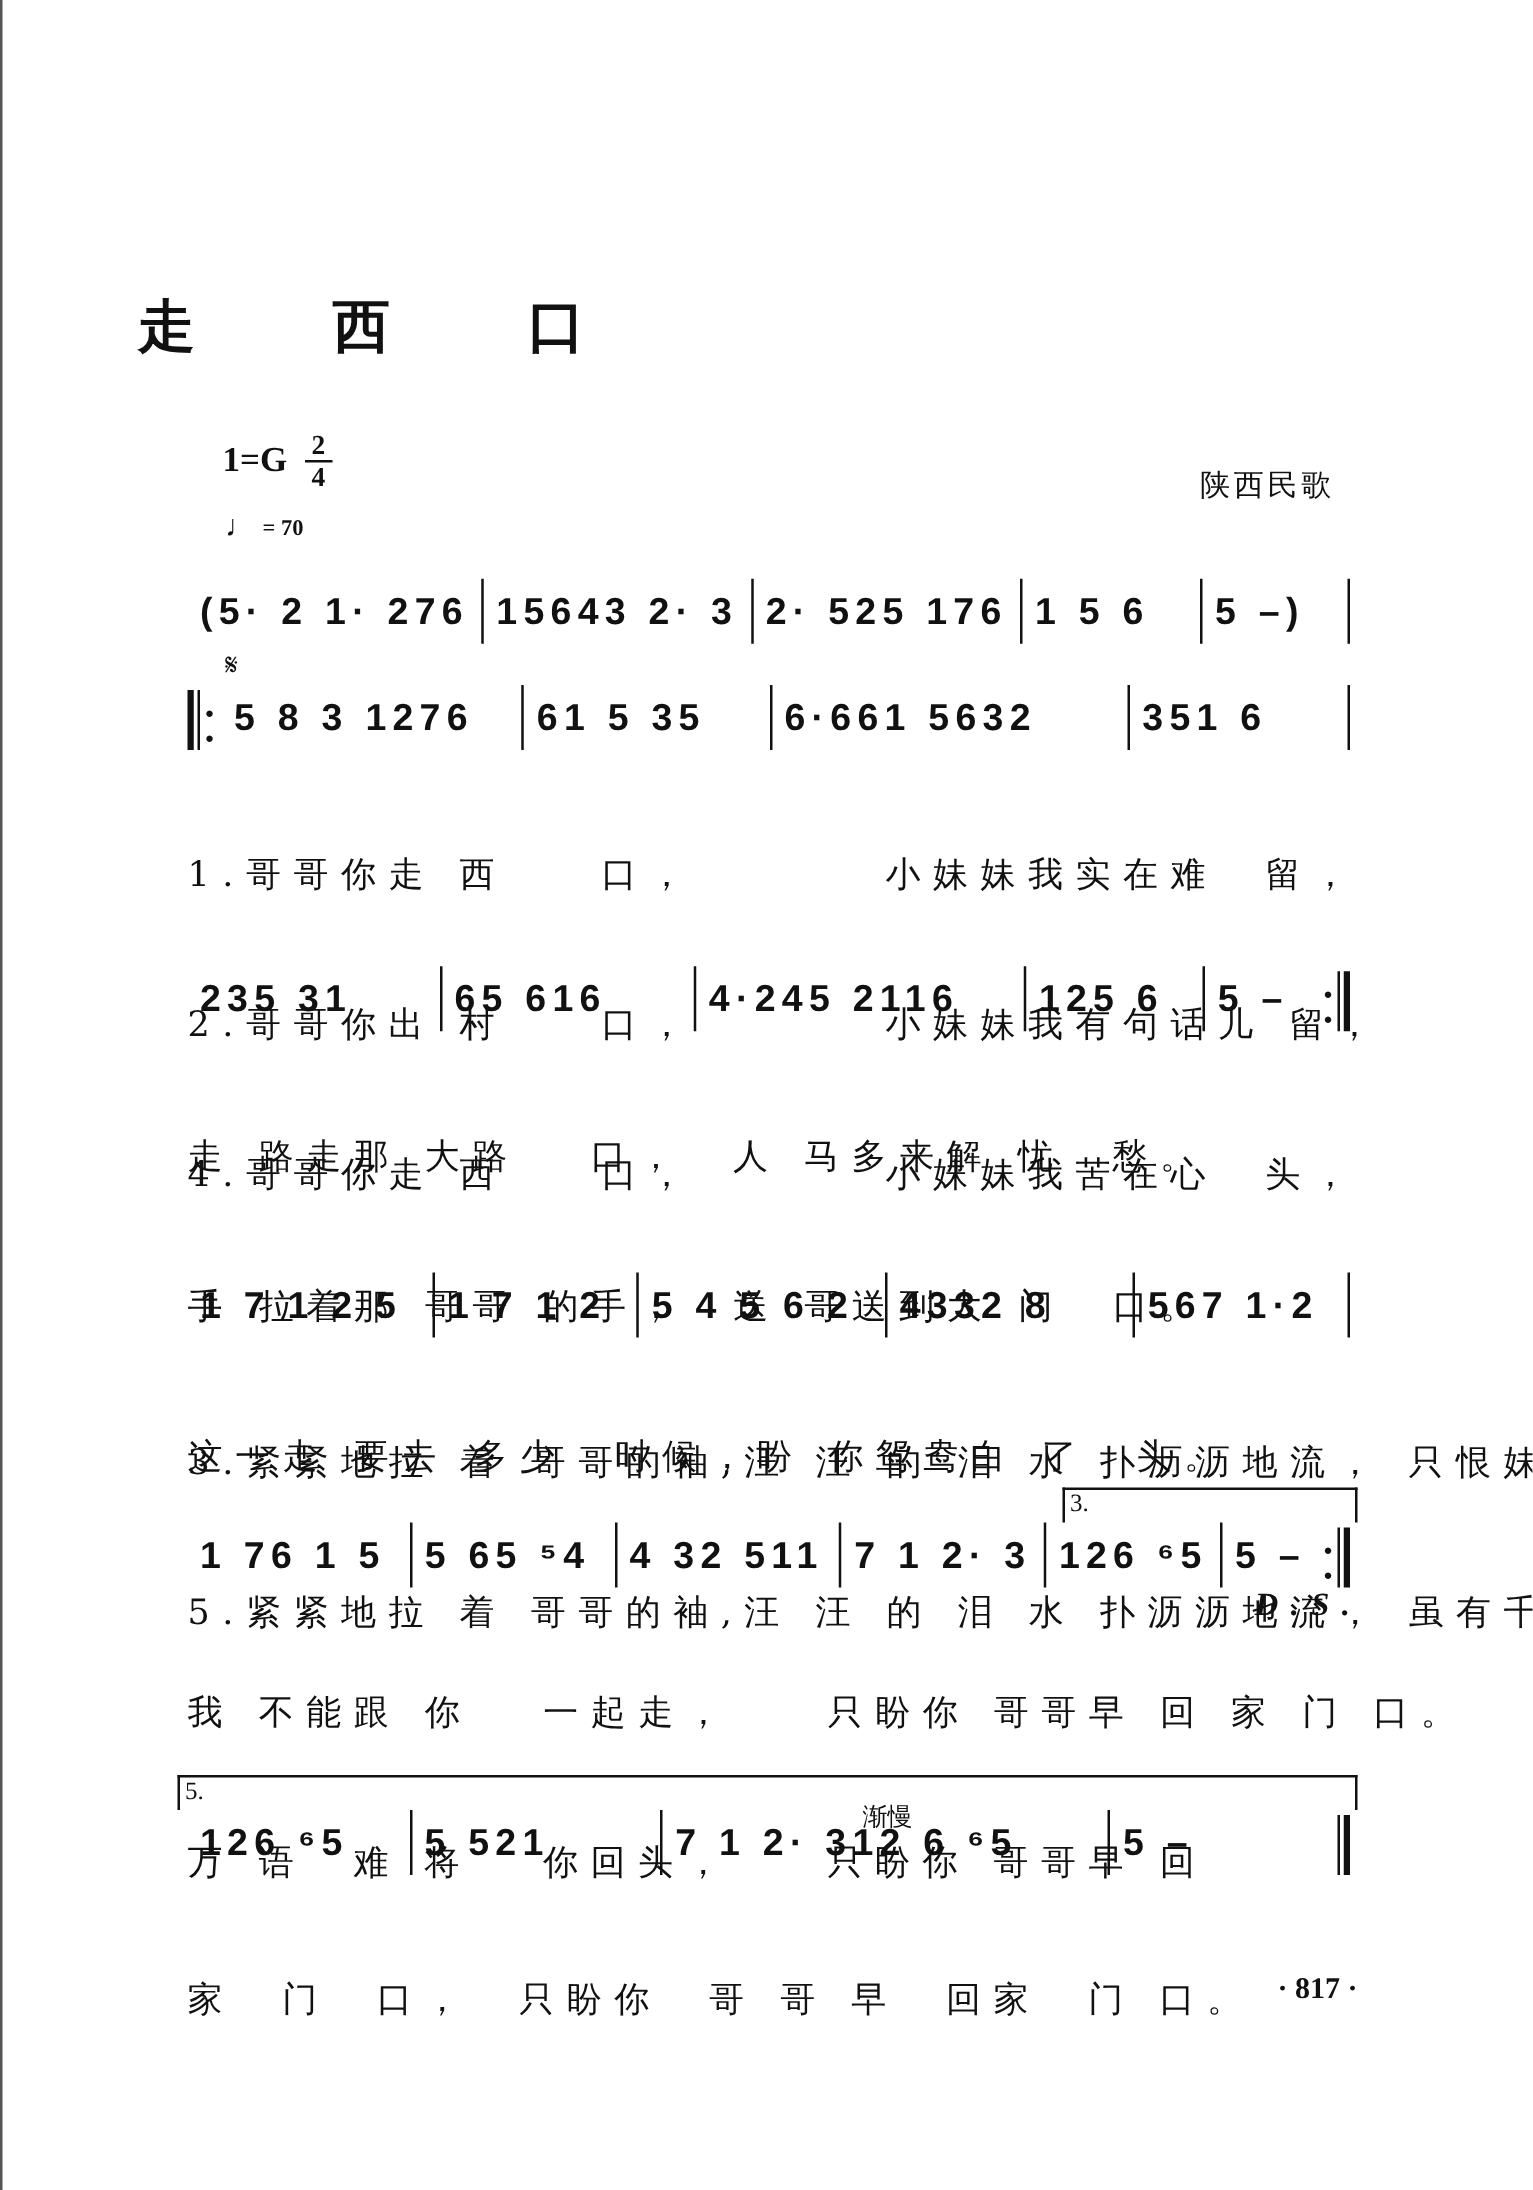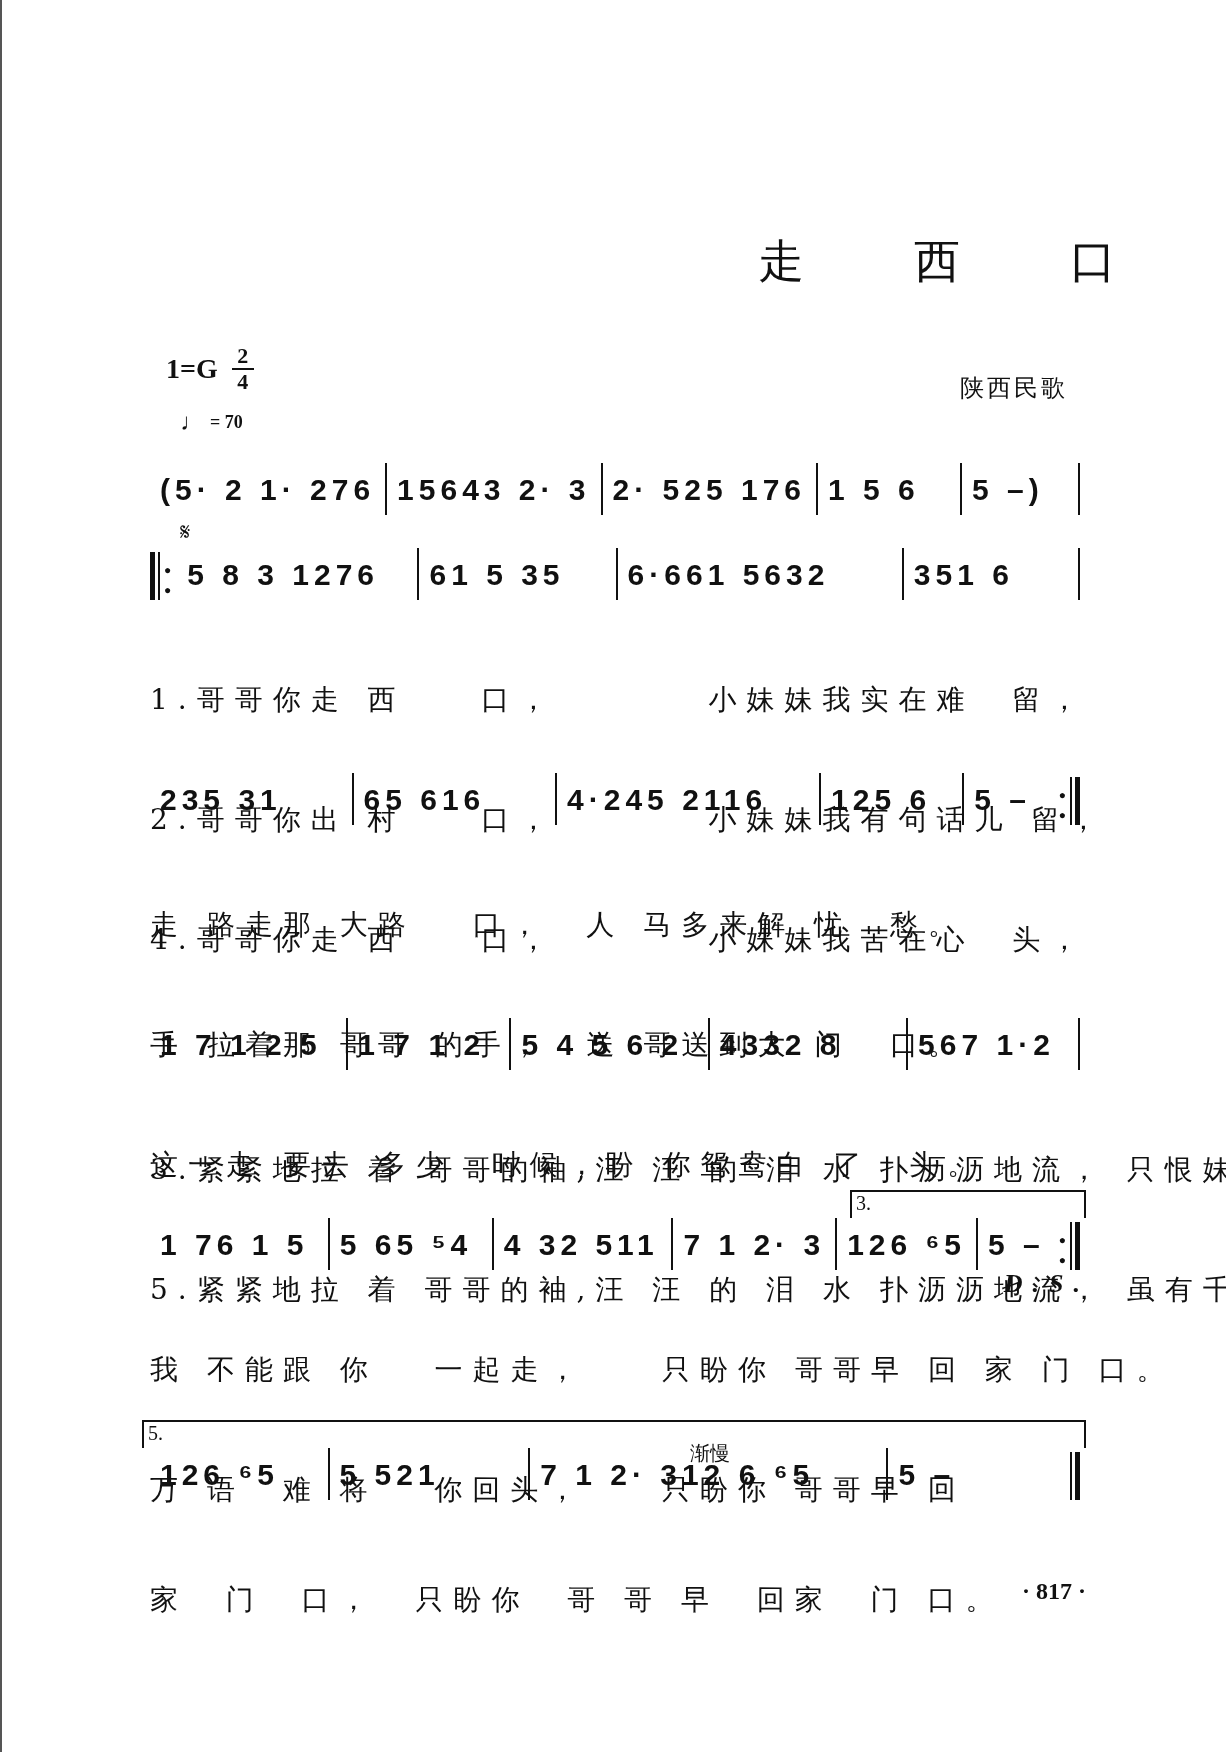--- a/index.html
+++ b/index.html
@@ -1,22 +1,22 @@
 <!DOCTYPE html>
 <html><head>
 <meta charset="utf-8">
 <style>
   html, body { margin: 0; padding: 0; background: #ffffff; }
   body { width: 1226px; height: 1752px; position: relative; overflow: hidden;
          font-family: "DejaVu Serif", serif; color: #111; }
   .page-edge { position: absolute; left: 0; top: 0; width: 2px; height: 1752px; background: #555; }
-  .title { position: absolute; top: 200px; left: 0; width: 1226px; text-align: right;
+  .title { position: absolute; top: 200px; left: 0; width: 1226px; text-align: left;
            font-size: 46px; letter-spacing: 110px; padding-left: 110px; box-sizing: border-box;
-           font-family: "DejaVu Serif", serif; font-weight: normal; }
-  .key { position: absolute; left: 166px; top: 345px; font-family: "Liberation Serif", serif;
+           font-family: "DejaVu Serif", serif; font-weight: bold; }
+  .key { position: absolute; left: 178px; top: 345px; font-family: "Liberation Serif", serif;
          font-weight: bold; font-size: 28px; display: flex; align-items: center; }
   .timesig { display: inline-flex; flex-direction: column; align-items: center; margin-left: 14px;
              font-size: 22px; line-height: 22px; }
   .timesig .bar { width: 22px; height: 2px; background: #111; margin: 1px 0; }
   .tempo { position: absolute; left: 180px; top: 410px; font-family: "Liberation Serif", serif;
            font-weight: bold; font-size: 18px; display: flex; align-items: center; gap: 6px; }
   .note-glyph { font-size: 24px; line-height: 1; }
   .composer { position: absolute; right: 158px; top: 372px; font-size: 24px; letter-spacing: 3px; }
   .row { position: absolute; left: 150px; width: 930px; }
   .staff { display: flex; align-items: flex-end; height: 60px; position: relative;

